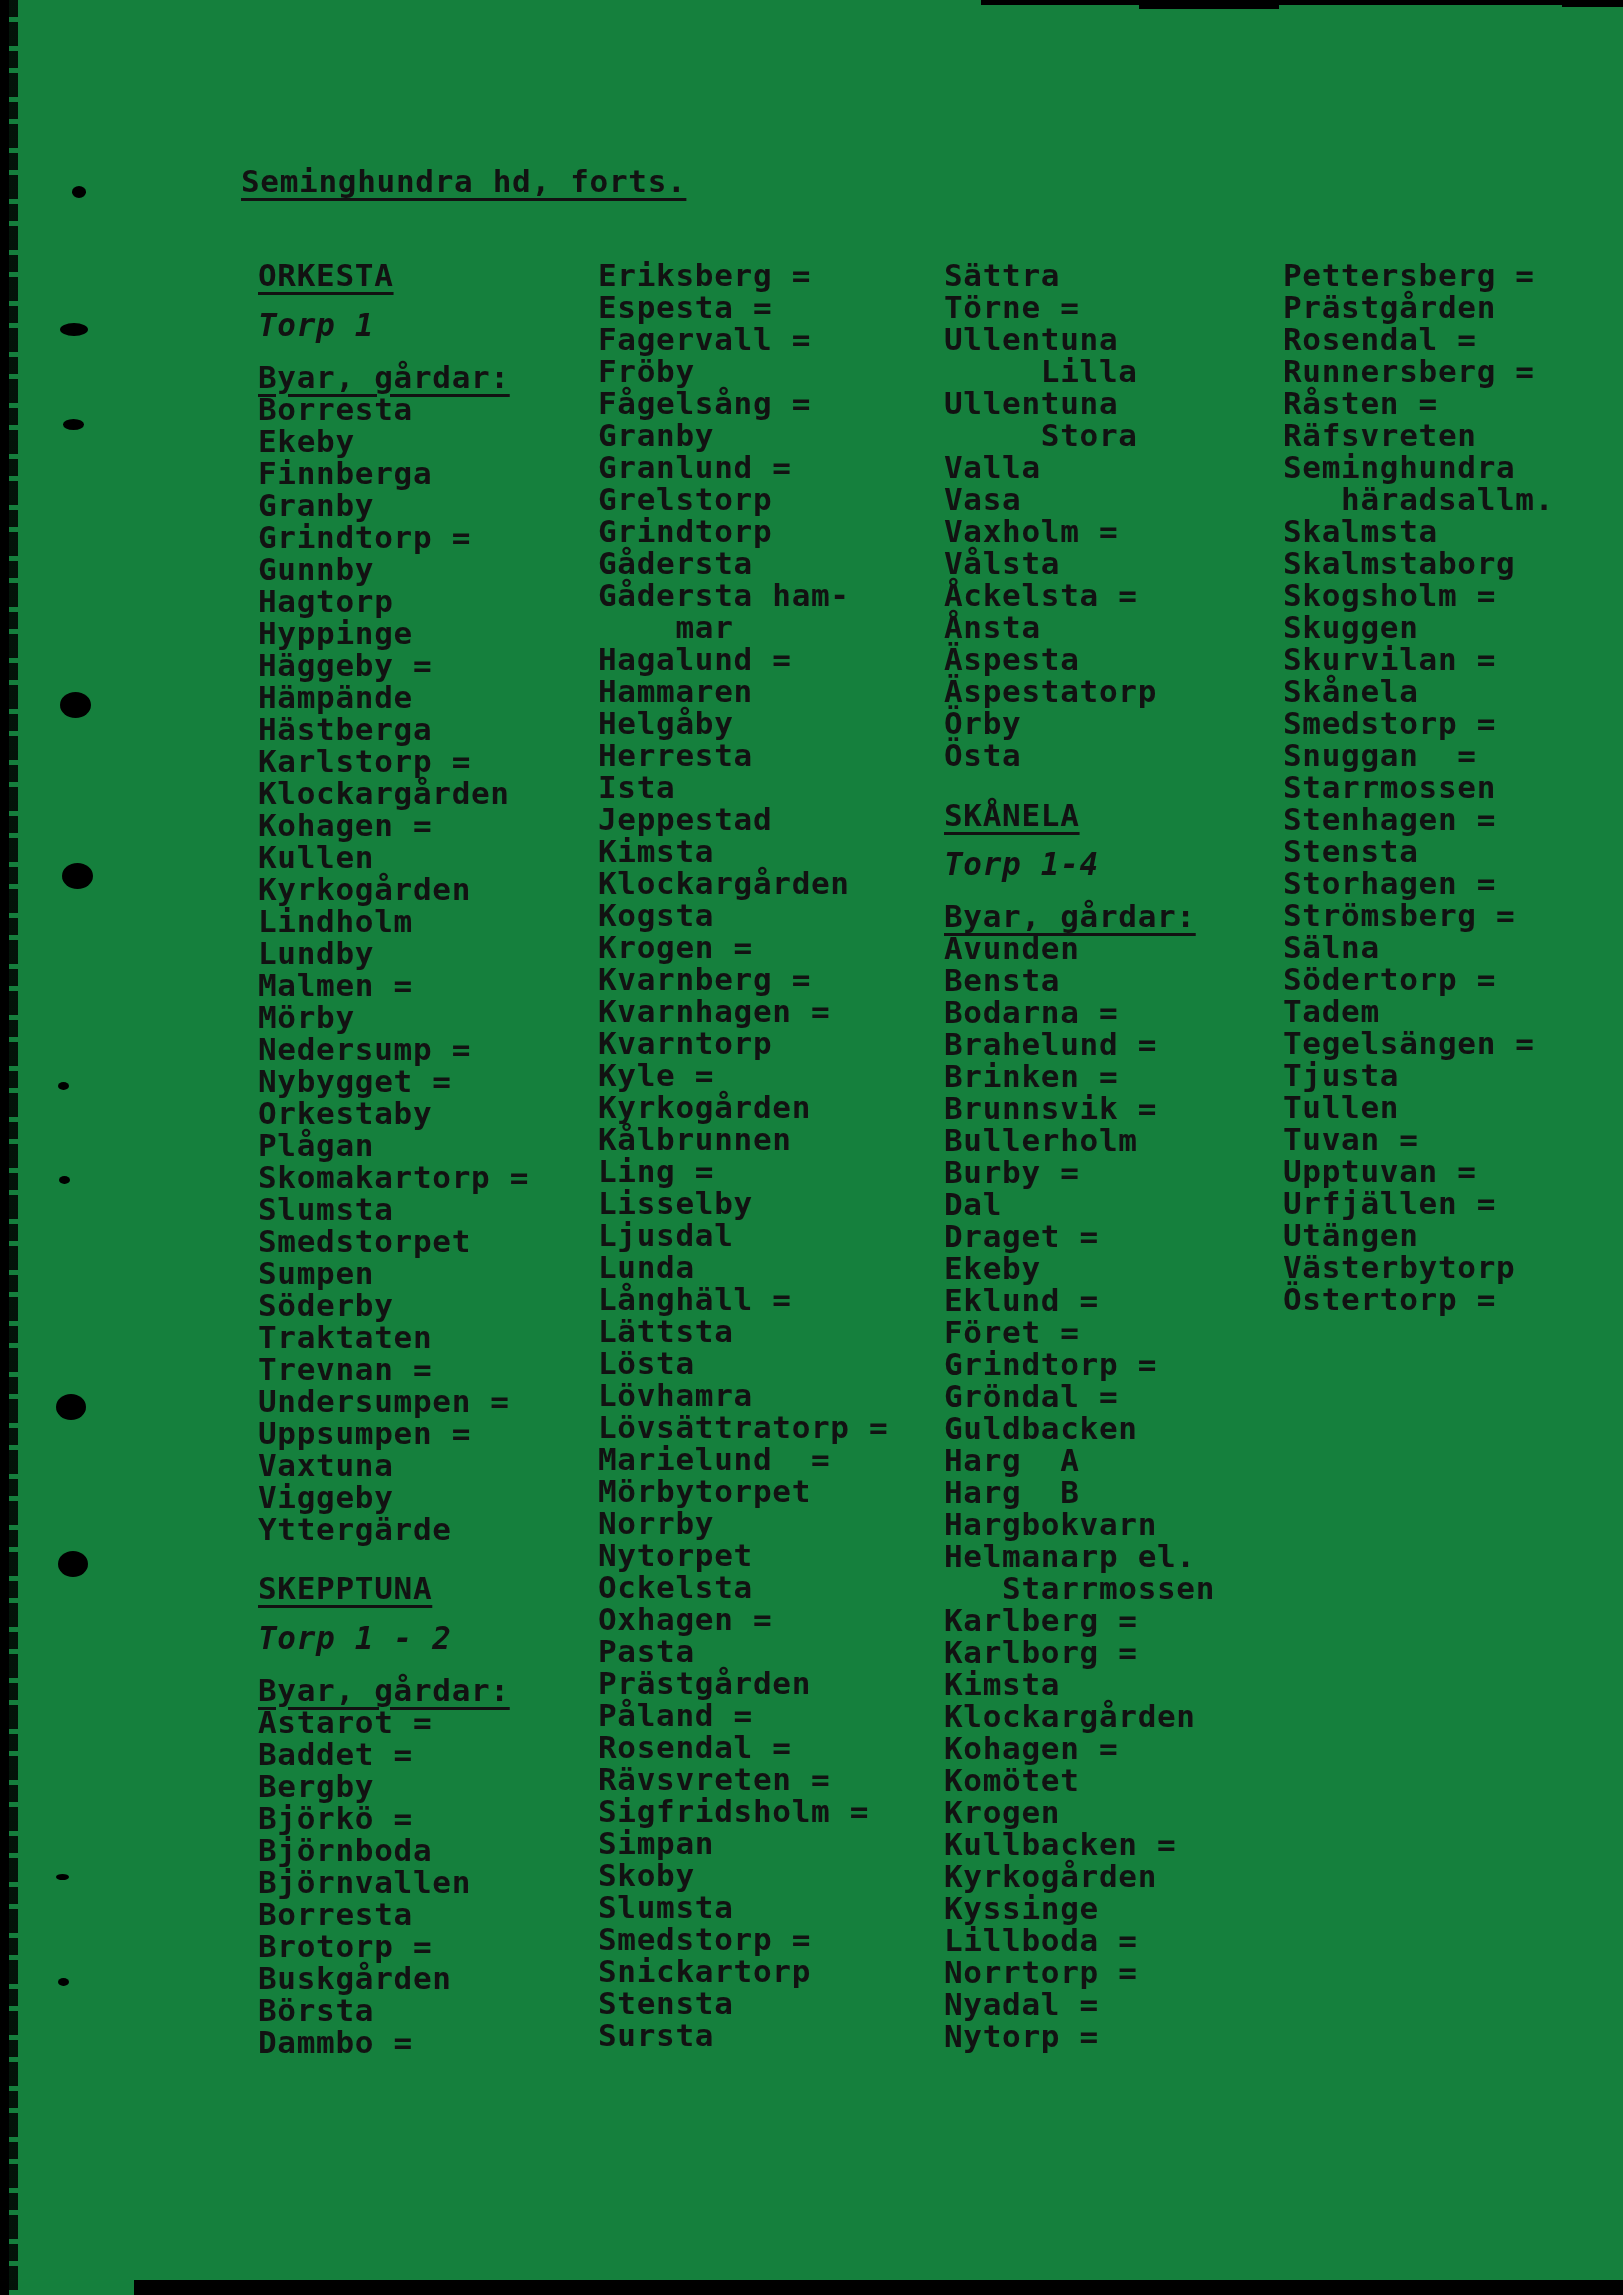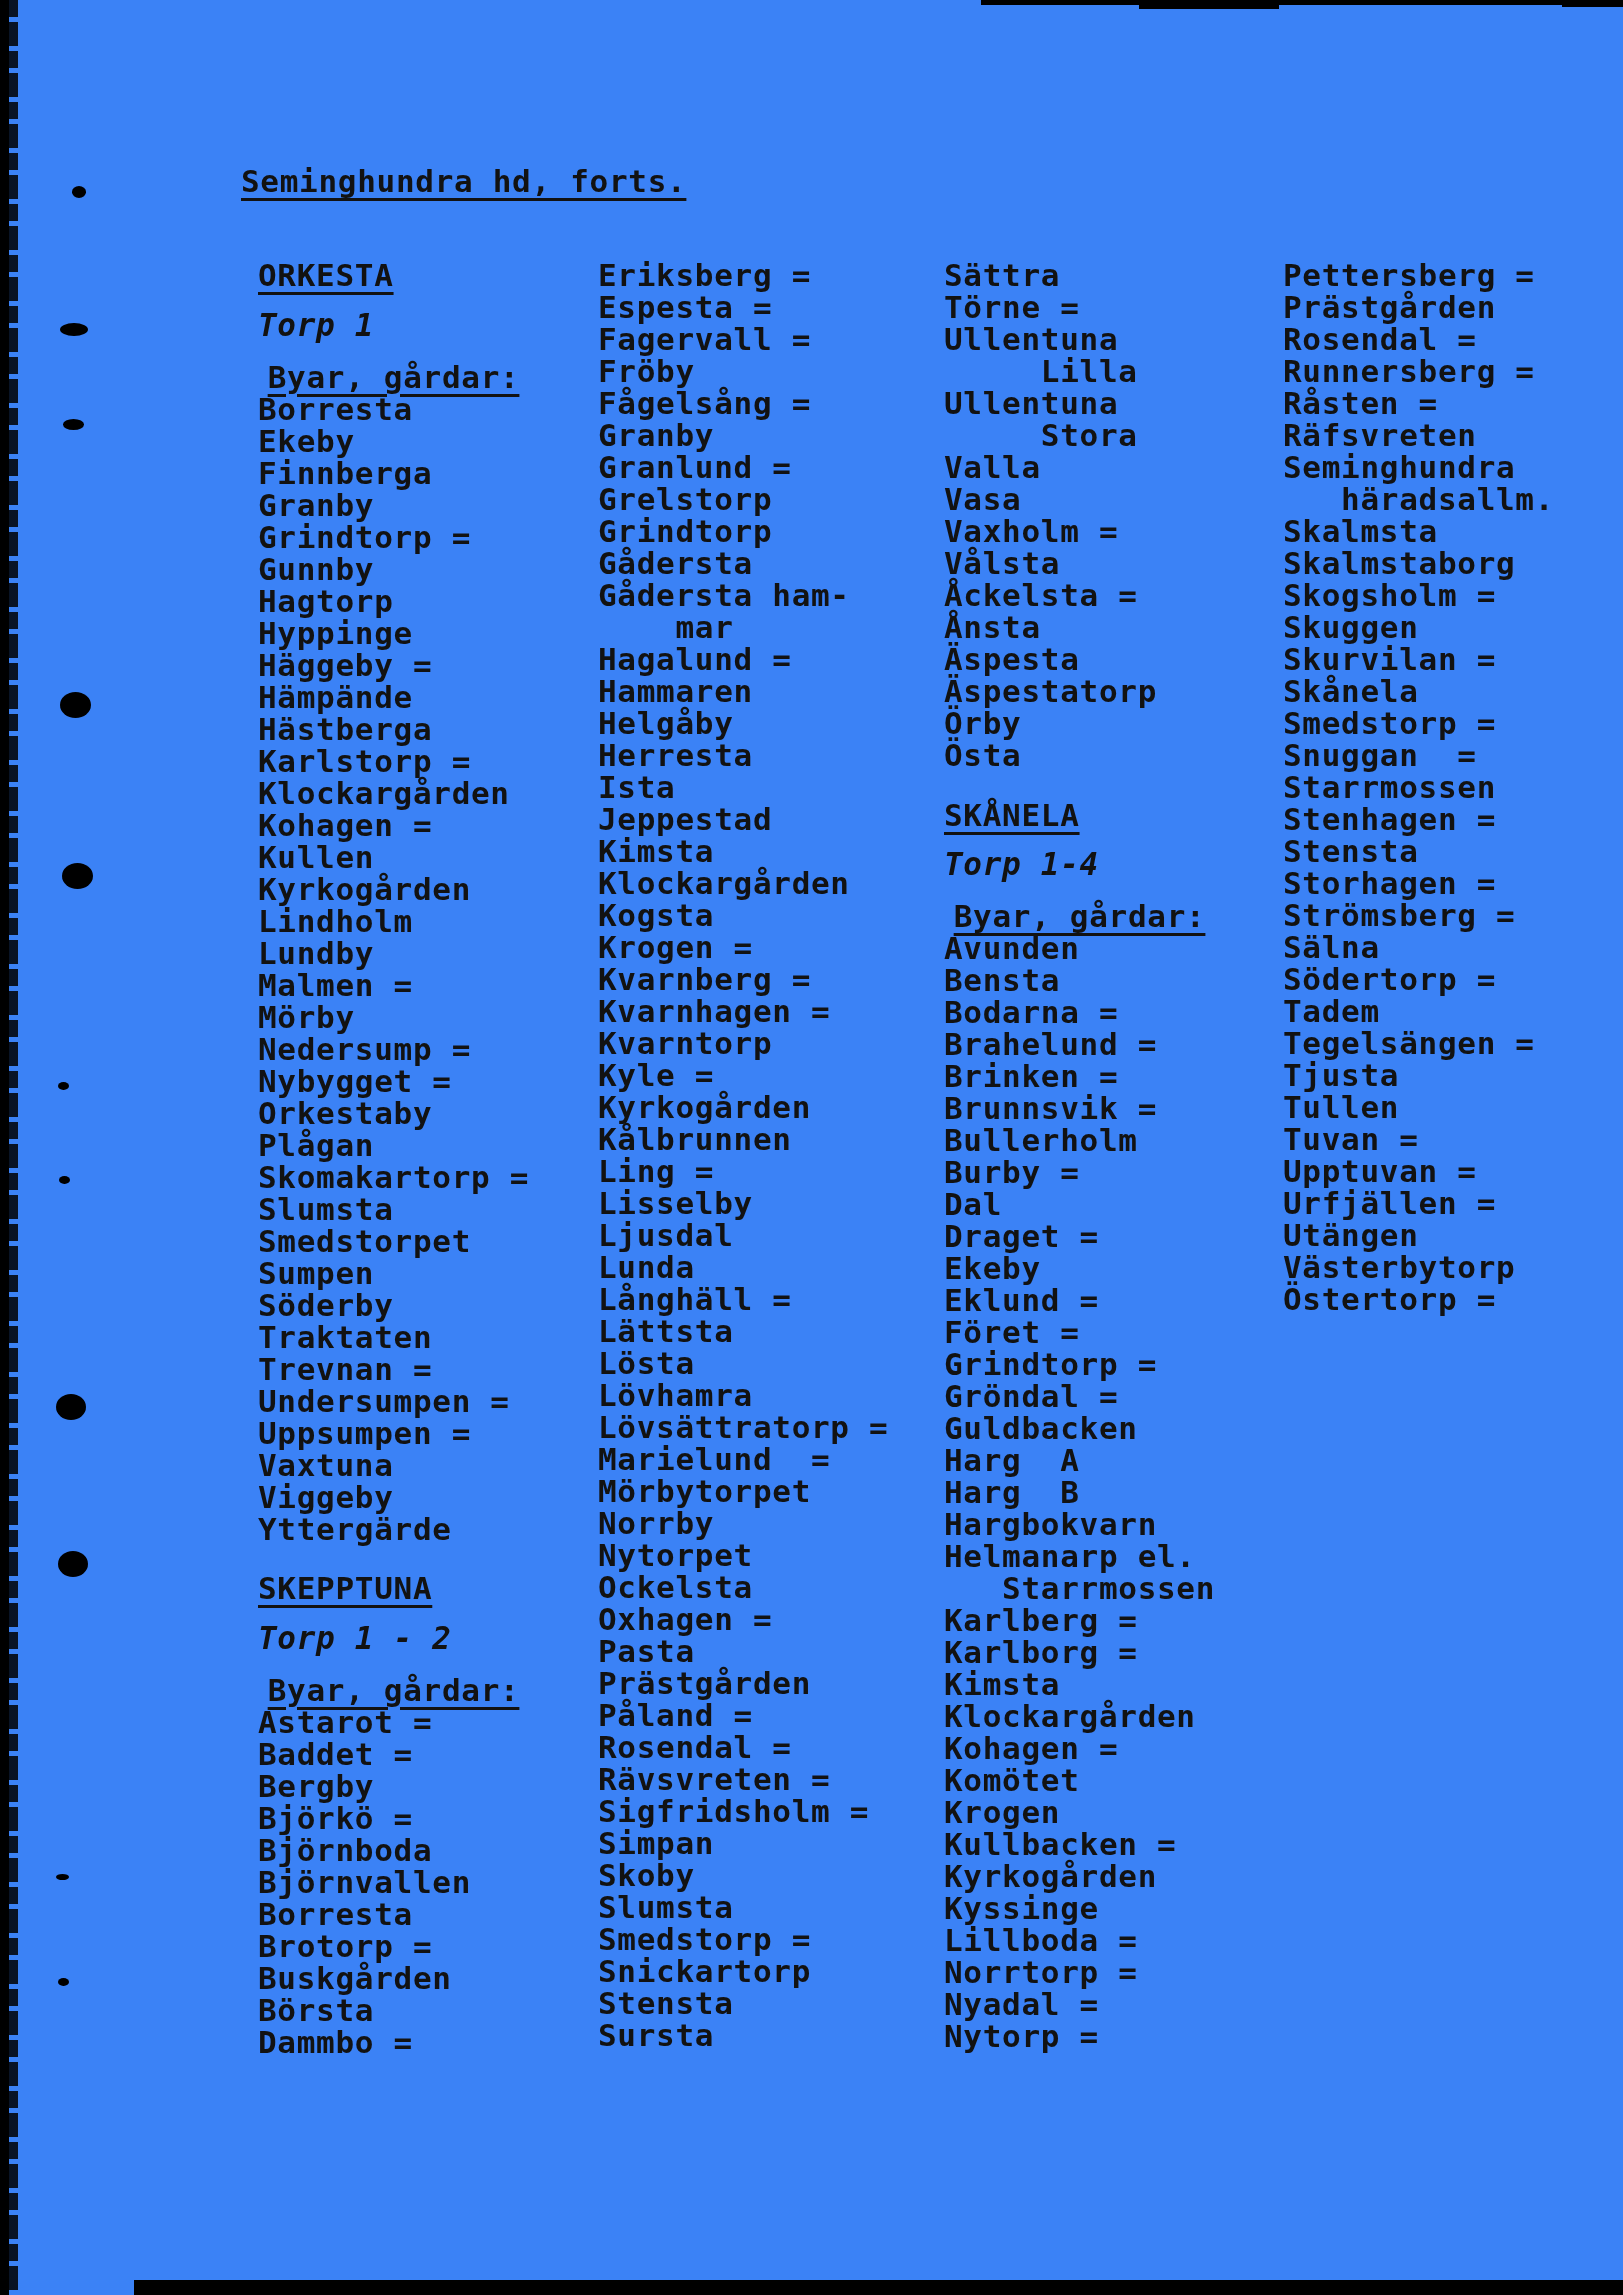--- a/index.html
+++ b/index.html
@@ -1,19 +1,19 @@
 <!DOCTYPE html>
 <html style="font-size:10.5px"><head>
 <meta charset="utf-8">
 <style>
   html,body{margin:0;padding:0;background:#888;}
   .page{
     position:relative;
     width:1623px;height:2295px;
-    background:#3b82f6;
+    background:#15803d;
     overflow:hidden;
     font-family:"DejaVu Sans Mono", monospace;
     font-weight:700;
     color:#121212;
   }
   .title{
     position:absolute;left:241px;top:165px;
     font-size:31px;line-height:33px;letter-spacing:0.7px;
     white-space:pre;
     text-decoration:underline;
@@ -36,21 +36,20 @@
     text-decoration-thickness:3.3px;
     text-underline-offset:5.9px;
     margin-top:27.5px;
   }
   .col .line:first-child{margin-top:0;}
   .torp{margin-top:17.7px;margin-bottom:20px;font-style:italic;}
   .subheading{
     text-decoration:underline;
     text-decoration-thickness:3.3px;
     text-underline-offset:5.9px;
-    text-align:center;
   }
   
   .edge-left{position:absolute;left:0;top:0;width:8.5px;height:2295px;background:#000;}
   .edge-left-ragged{
     position:absolute;left:8.5px;top:0;width:9.2px;height:2295px;
     background:repeating-linear-gradient(to bottom,
       #000 0 17px, transparent 17px 22px,
       #000 22px 46px, transparent 46px 51px);
     opacity:.85;
   }

